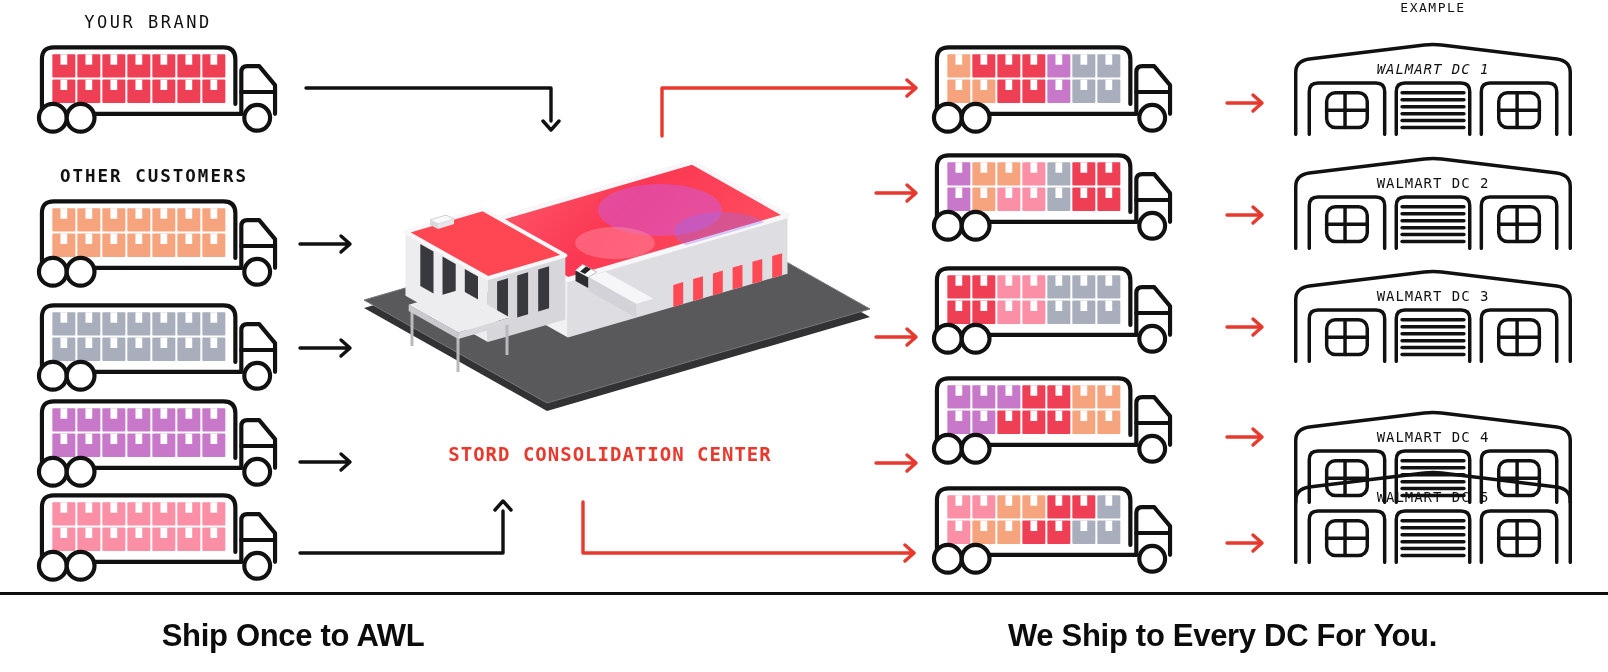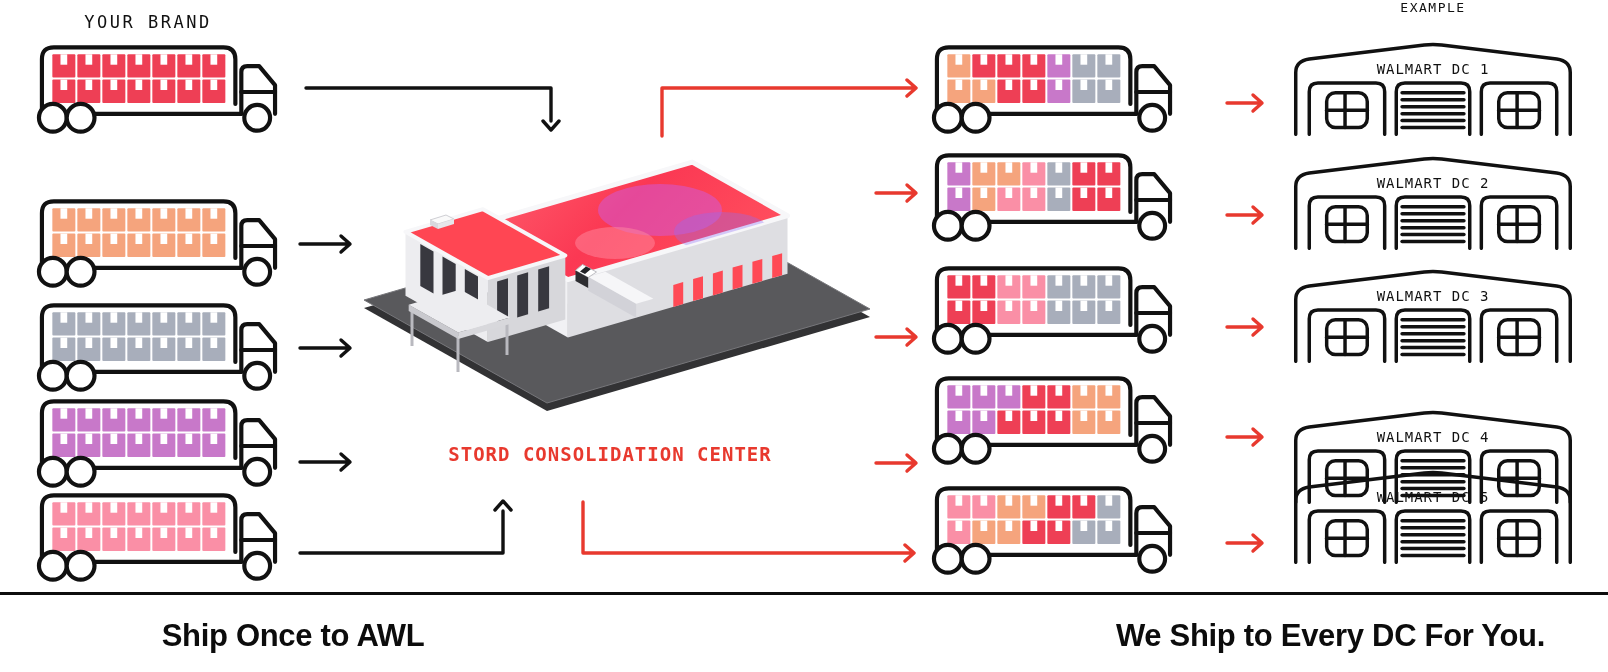--- a/index.html
+++ b/index.html
@@ -11,30 +11,31 @@
   #your-brand-label{left:58px;top:12px;width:180px;font-size:17px;font-weight:400;letter-spacing:2.5px;}
   #other-customers-label{left:34px;top:166px;width:240px;font-size:17.5px;font-weight:600;letter-spacing:2px;}
   #example-label{left:1288px;top:0px;width:290px;font-size:13px;font-weight:500;letter-spacing:1.5px;}
   #stord-label{left:380px;top:443px;width:460px;font-size:19px;font-weight:600;letter-spacing:1px;color:#e8392e;}
   .truck{position:absolute;width:248px;height:98px;}
   .warehouse{position:absolute;width:290px;height:100px;}
   .truck svg,.warehouse svg{display:block;width:100%;height:100%;}
   #divider{left:0;top:592px;width:1608px;height:3px;background:#0d0d0d;}
   .caption{position:absolute;top:618px;font-size:31px;font-weight:800;color:#0c0c0c;text-align:center;letter-spacing:-0.3px;}
   #caption-left{left:0;width:520px;padding-left:33px;}
-  #caption-right{left:900px;width:645px;text-align:right;}
+  #caption-right{left:900px;width:645px;}
   #arrow-layer{left:0;top:0;}
   #building{left:330px;top:148px;}
 </style>
 </head>
 <body>
 
 <div id="stage">
 
   <div id="your-brand-label" class="abs mono lbl">YOUR BRAND</div>
+  <div id="other-customers-label" class="abs mono lbl">OTHER CUSTOMERS</div>
   <div id="stord-label" class="abs mono lbl">STORD CONSOLIDATION CENTER</div>
   <div id="example-label" class="abs mono lbl">EXAMPLE</div>
 
   <svg id="building" class="abs" width="560" height="300" viewBox="0 0 560 300">
     <defs>
       <linearGradient id="bigRoof" x1="0" y1="0" x2="1" y2="0.35">
         <stop offset="0" stop-color="#ff6370"></stop>
         <stop offset="0.55" stop-color="#fb3853"></stop>
         <stop offset="1" stop-color="#ff4c5d"></stop>
       </linearGradient>
@@ -549,21 +550,21 @@
           <rect x="178.9" y="37.5" width="6.8" height="10.5" fill="#ffffff"></rect>
     <g fill="#ffffff" stroke="#111111" stroke-width="4.2">
       <circle cx="20" cy="76" r="14"></circle>
       <circle cx="48" cy="76" r="14"></circle>
       <circle cx="226" cy="76" r="13"></circle>
     </g>
   </svg>
       </div>
     </div>
   <div id="warehouses">
-      <div class="warehouse" style="left: 1288px; top: 36px;">
+      <div class="warehouse" style="left: 1288px; top: 36px; font-style: italic;">
         <svg viewBox="0 0 300 100">
     <g fill="none" stroke="#111111" stroke-width="3.6" stroke-linecap="round" stroke-linejoin="round">
       <path d="M 8 100 L 8 36 Q 8 24 22 22 L 141 7.5 Q 150 6.5 159 7.5 L 278 22 Q 292 24 292 36 L 292 100"></path>
       <path d="M 22 100 L 22 56 Q 22 47 31 47 L 91 47 Q 100 47 100 56 L 100 100"></path>
       <path d="M 112 100 L 112 56 Q 112 47 121 47 L 179 47 Q 188 47 188 56 L 188 100"></path>
       <path d="M 200 100 L 200 56 Q 200 47 209 47 L 269 47 Q 278 47 278 56 L 278 100"></path>
       <line x1="118" y1="57" x2="182" y2="57"></line>
             <line x1="118" y1="64.2" x2="182" y2="64.2"></line>
             <line x1="118" y1="71.4" x2="182" y2="71.4"></line>
             <line x1="118" y1="78.6" x2="182" y2="78.6"></line>

